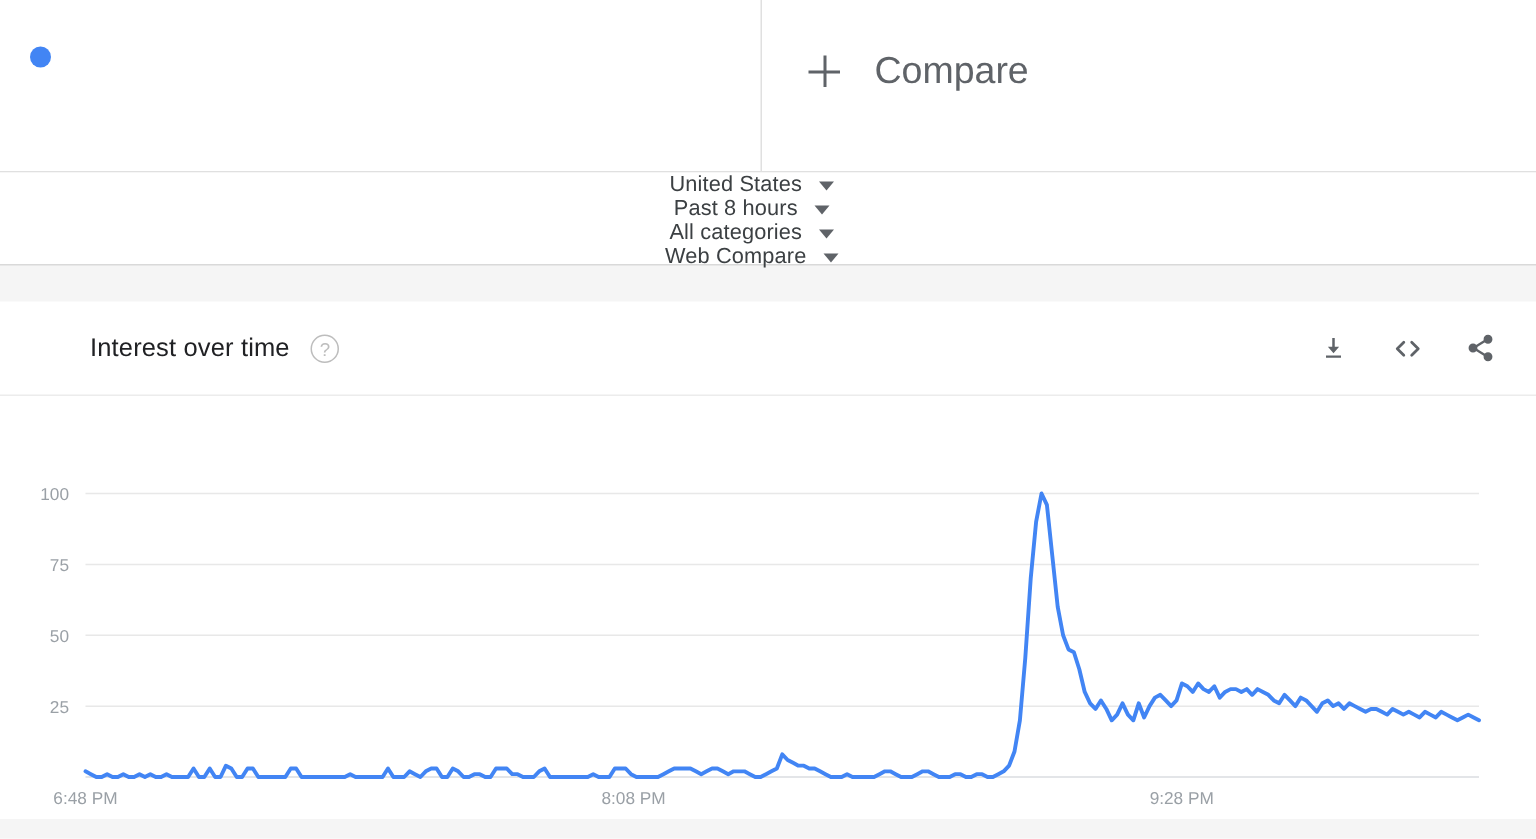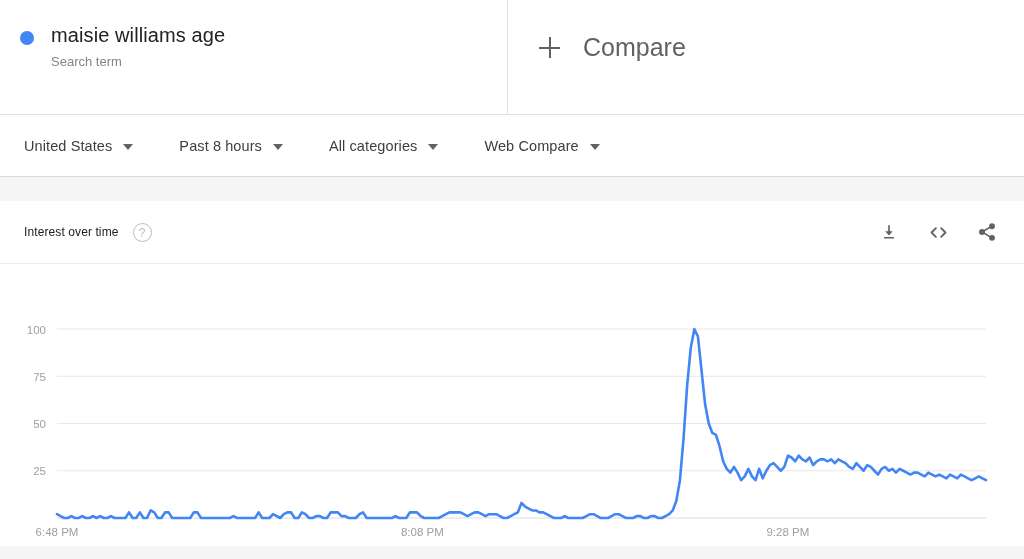--- a/index.html
+++ b/index.html
@@ -86,20 +86,21 @@
   }
 
   
   .filter-bar {
     height: 61px;
     background: #ffffff;
     display: flex;
     align-items: center;
     padding-left: 24px;
     box-sizing: border-box;
+    flex-direction: column;
   }
   .filter {
     display: flex;
     align-items: center;
     margin-right: 46px;
     cursor: pointer;
     white-space: nowrap;
   }
   .filter-label {
     font-size: 14.5px;
@@ -131,23 +132,24 @@
   }
   .card-header {
     height: 63px;
     border-bottom: 1px solid #ececec;
     display: flex;
     align-items: center;
     padding: 0 16px 0 24px;
     box-sizing: border-box;
   }
   .card-title {
-    font-size: 12px;
+    font-size: 17px;
     color: #202124;
     letter-spacing: .1px;
+    margin-left: 36px;
   }
   .help-icon {
     width: 19px;
     height: 19px;
     border: 1.3px solid #bdbdbd;
     border-radius: 50%;
     margin-left: 14px;
     color: #bdbdbd;
     font-size: 12.5px;
     line-height: 18px;
@@ -186,24 +188,20 @@
     height: 14px;
     background: #f5f5f5;
   }
 </style>
 </head>
 <body>
 
 <div class="term-bar">
   <div class="term-cell">
     <div class="term-dot"></div>
-    <div class="term-text">
-      <div class="term-title">maisie williams age</div>
-      <div class="term-sub">Search term</div>
-    </div>
   </div>
   <div class="compare-cell">
     <span class="plus-icon"></span>
     <span class="compare-label">Compare</span>
   </div>
 </div>
 
 <div class="filter-bar">
   <div class="filter">
     <span class="filter-label">United States</span>

